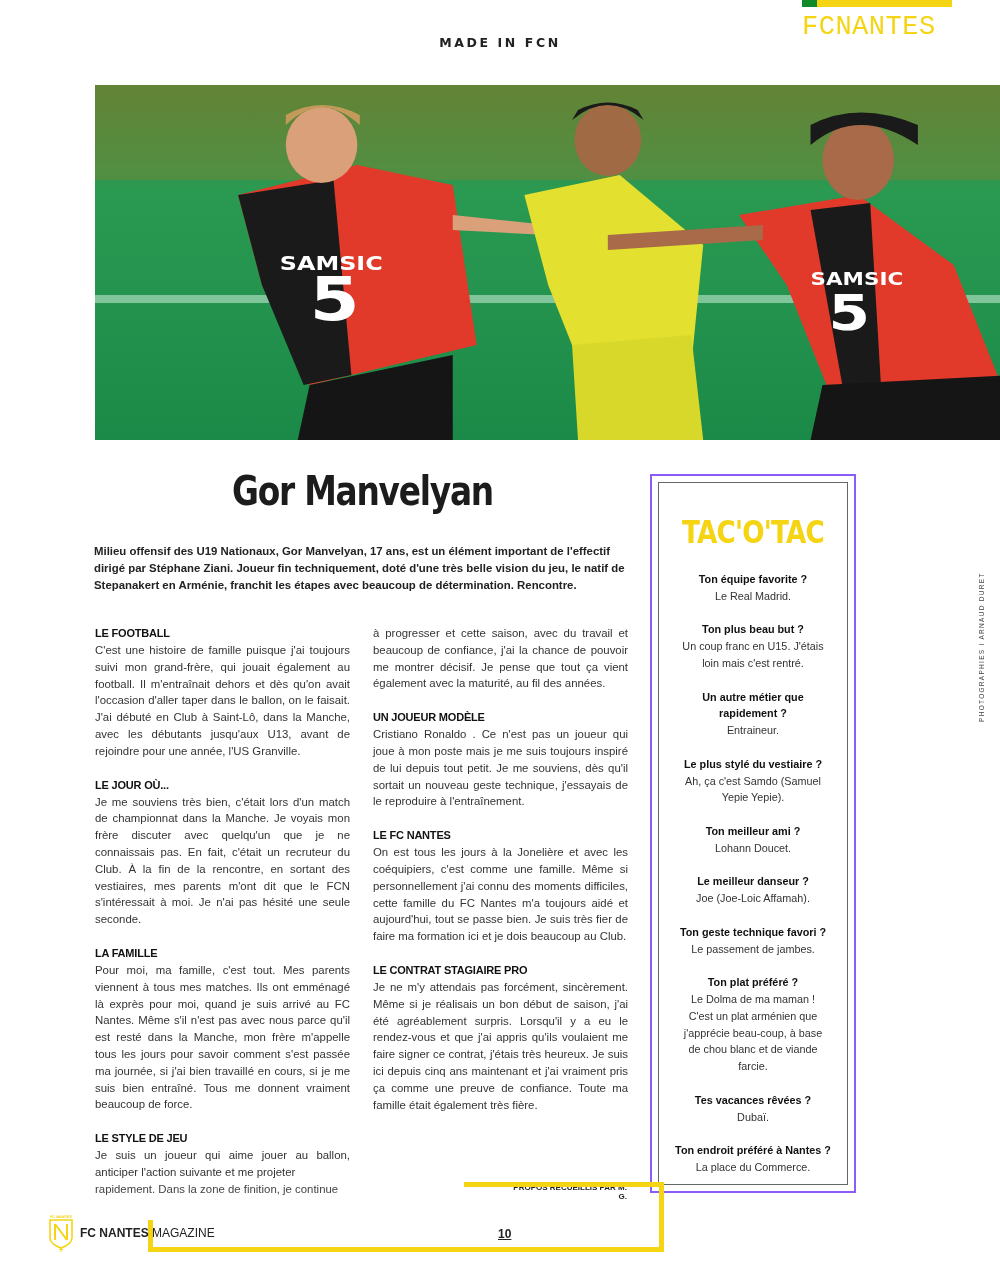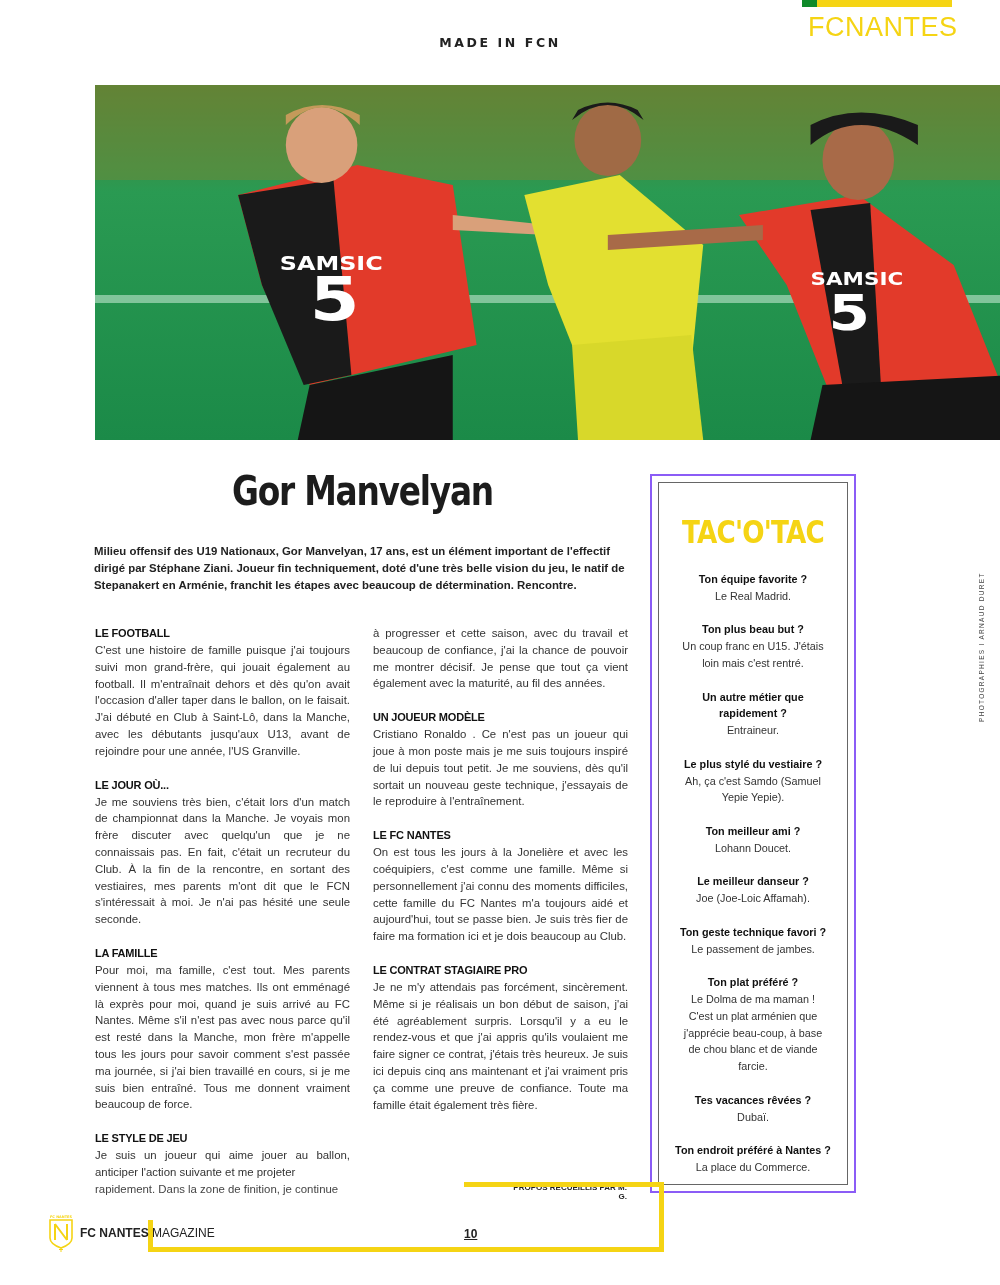--- a/index.html
+++ b/index.html
@@ -1,21 +1,21 @@
 <!DOCTYPE html>
 <html><head>
   <meta charset="utf-8">
   <style>
     * { box-sizing: border-box; margin: 0; padding: 0; }
     html, body { width: 1000px; height: 1285px; background: #ffffff; overflow: hidden; }
     body { position: relative; font-family: "Liberation Sans", sans-serif; color: #2a2a2a; }
 
     .brand-bar { position: absolute; left: 802px; top: 0; width: 150px; height: 7px; background: #f5d414; }
     .brand-bar .green { position: absolute; left: 0; top: 0; width: 15px; height: 7px; background: #0f8a2a; }
-    .brand-name { position: absolute; left: 802px; top: 10px; width: 152px; font-family: Liberation Sans, sans-serif; font-size: 27px; color: #f5d414; letter-spacing: 0.5px; line-height: 34px; margin-left: 6px; }
+    .brand-name { position: absolute; left: 802px; top: 10px; width: 152px; font-family: Liberation Mono, monospace; font-size: 27px; color: #f5d414; letter-spacing: 0.5px; line-height: 34px; }
 
     .section-label { position: absolute; left: 0; width: 1000px; top: 35px; text-align: center; font-family: "DejaVu Sans", sans-serif; font-weight: bold; font-size: 12.5px; letter-spacing: 2.6px; color: #222; }
 
     .photo { position: absolute; left: 95px; top: 85px; width: 966px; height: 355px; overflow: hidden; background: #1e8a44; }
     .photo svg { display: block; width: 100%; height: 100%; }
 
     .title { position: absolute; left: 95px; width: 535px; top: 468px; text-align: center; font-family: "DejaVu Sans", sans-serif; font-weight: bold; font-size: 40px; color: #1c1c1c; letter-spacing: -1.5px; transform: scaleX(0.82); transform-origin: center; }
 
     .lead { position: absolute; left: 94px; width: 537px; top: 543px; text-align: left; font-size: 11.4px; font-weight: bold; line-height: 17px; color: #222; }
 
@@ -40,21 +40,21 @@
 
     .yellow-frame { position: absolute; left: 148px; top: 1182px; width: 516px; height: 70px; pointer-events: none; }
     .yf-top { position: absolute; left: 316px; top: 0; width: 200px; height: 5px; background: #f5d414; }
     .yf-right { position: absolute; left: 511px; top: 0; width: 5px; height: 70px; background: #f5d414; }
     .yf-bottom { position: absolute; left: 0; top: 65px; width: 516px; height: 5px; background: #f5d414; }
     .yf-left { position: absolute; left: 0; top: 38px; width: 5px; height: 32px; background: #f5d414; }
 
     .footer-logo { position: absolute; left: 48px; top: 1214px; width: 26px; height: 38px; }
     .footer-mag { position: absolute; left: 80px; top: 1226px; font-size: 12px; color: #222; }
     .footer-mag b { font-weight: bold; }
-    .page-num { position: absolute; left: 464px; top: 1227px; font-size: 12px; font-weight: bold; color: #222; text-decoration: underline; }
+    .page-num { position: absolute; left: 498px; top: 1227px; font-size: 12px; font-weight: bold; color: #222; text-decoration: underline; }
   </style>
 </head>
 <body>
 
 <div class="brand-bar">
     <div class="green"></div>
   </div>
 <div class="brand-name">FCNANTES</div>
 <div class="section-label">MADE IN FCN</div>
 

